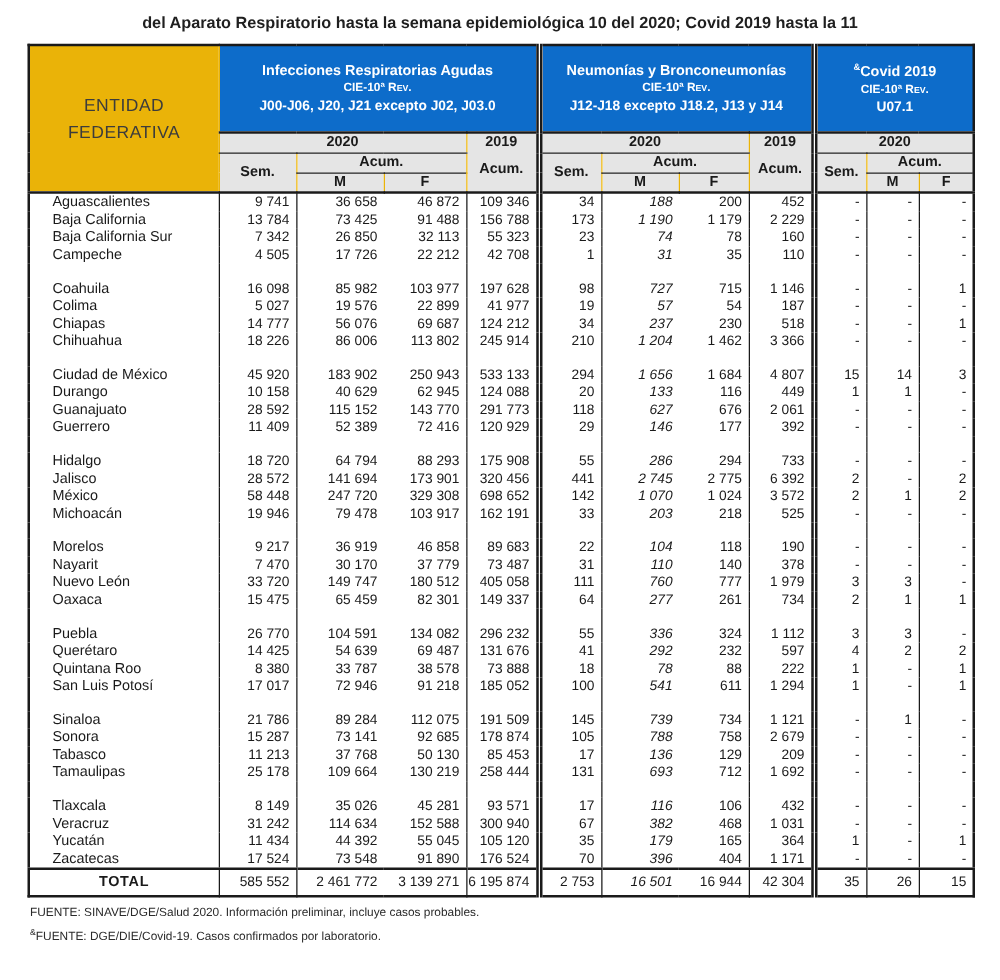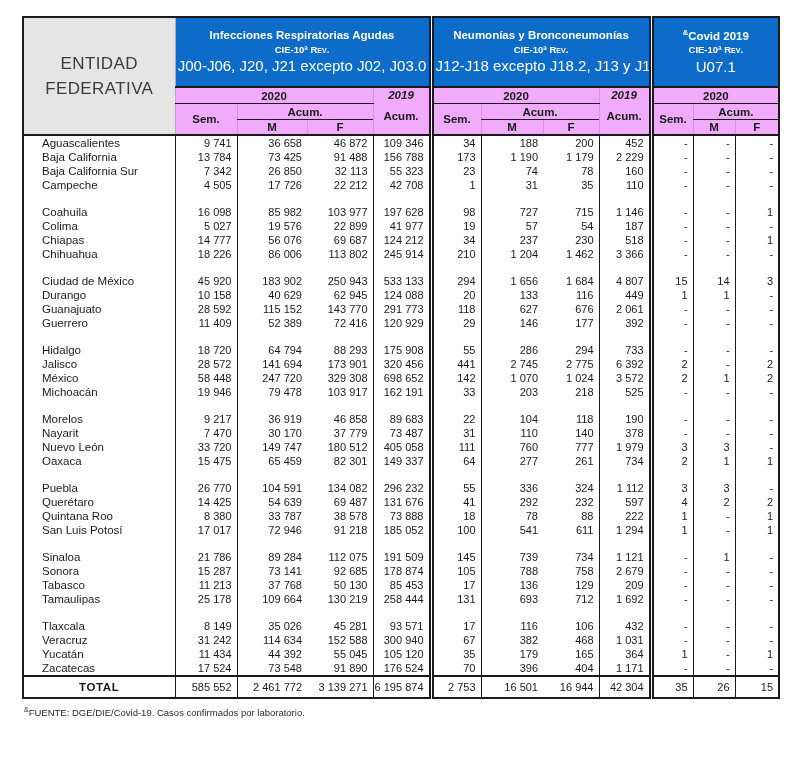--- a/index.html
+++ b/index.html
@@ -26,87 +26,88 @@
   }
   th, td {
     padding:0;
     white-space:nowrap;
     overflow:hidden;
     font-size:11px;
   }
   
   thead { border-bottom:2px solid #1a1a1a; }
   th.entity-head {
-    background:#e5e5e5;
+    background:#eab308;
     font-weight:normal;
-    font-size:17px;
+    font-size:14px;
     letter-spacing:0.4px;
     color:#3c3c3c;
     text-align:center;
     vertical-align:middle;
     line-height:1.5;
   }
   th.blue {
     background:#0d6cca;
     color:#ffffff;
     text-align:center;
     vertical-align:middle;
     height:64px;
     border-bottom:2px solid #1a1a1a;
     padding:2px 2px;
   }
   .g-title { font-size:11.5px; font-weight:bold; line-height:1.35; }
   .g-title sup { font-size:7.5px; }
   .g-cie   { font-size:9.5px;  font-weight:bold; font-variant:small-caps; line-height:1.3; }
-  .g-codes { font-size:15px;  font-weight:normal; line-height:1.3; }
+  .g-codes { font-size:11px;  font-weight:bold; line-height:1.3; }
   th.sub {
-    background:#f0abfc;
+    background:#e5e5e5;
     font-weight:bold;
     font-size:11.5px;
     text-align:center;
     vertical-align:middle;
   }
   th.yr   { height:15px; border-bottom:1px solid #1a1a1a; }
   th.acum { height:15px; border-bottom:1px solid #1a1a1a; }
   th.sem  { }
   th.mf   { height:14px; }
   th.y19  { vertical-align:top; }
-  .y19-year { height:15px; line-height:15px; font-weight:bold;font-style:italic; }
+  .y19-year { height:15px; line-height:15px; font-weight:bold; }
   .y19-acum { margin-top:7px; font-weight:bold; }
   
   .bl  { border-left:1px solid #eab308; }
   .bld { border-left:5px double #1a1a1a; }
   
   tbody td { height:14px; line-height:14px; }
   td.entity { text-align:left; padding-left:18px; font-size:11.5px; }
   td.num    { text-align:right; padding-right:5px; }
   tr.spacer td { height:13px; }
   tr.total td { height:20px; line-height:20px; border-top:2px solid #1a1a1a; }
   tr.total td.entity { text-align:center; padding-left:0; font-weight:bold; letter-spacing:0.6px; }
   
   td.c-sem1 { border-left:1px solid #1a1a1a;margin-top:36px; }
   td.c-m1   { border-left:1px solid #1a1a1a; }
   td.c-f1   { }
   td.c-y1   { border-left:1px solid #1a1a1a; }
   td.c-sem2 { border-left:5px double #1a1a1a;margin-top:45px; }
-  td.c-m2   { border-left:1px solid #1a1a1a; }
+  td.c-m2   { border-left:1px solid #1a1a1a;font-style:italic; }
   td.c-f2   { }
   td.c-y2   { border-left:1px solid #1a1a1a; }
   td.c-sem3 { border-left:5px double #1a1a1a; }
   td.c-m3   { border-left:1px solid #1a1a1a; }
   td.c-f3   { border-left:1px solid #1a1a1a; }
   
   .footnotes { margin:7px 0 0 24px; font-size:9.5px; color:#2a2a2a; }
   .footnotes .fn { margin-bottom:7px; }
   .footnotes sup { font-size:7px; }
 </style>
 </head>
 <body>
 
 <div class="title">
+  <div>del Aparato Respiratorio hasta la semana epidemiológica 10 del 2020; Covid 2019 hasta la 11</div>
 </div>
 
 <table class="cuadro">
   <colgroup>
     <col style="width:152px">
     <col style="width:62px">
       <col style="width:70px">
       <col style="width:66px">
       <col style="width:58px">
     <col style="width:50px">
@@ -727,14 +728,15 @@
         <td class="num c-f2">16 944</td>
         <td class="num c-y2">42 304</td>
         <td class="num c-sem3">35</td>
         <td class="num c-m3">26</td>
         <td class="num c-f3">15</td>
       </tr>
     </tbody>
 </table>
 
 <div class="footnotes">
+  <div class="fn">FUENTE: SINAVE/DGE/Salud 2020. Información preliminar, incluye casos probables.</div>
   <div class="fn"><sup>&amp;</sup><span>FUENTE: DGE/DIE/Covid-19. Casos confirmados por laboratorio.</span></div>
 </div>
 
 </body></html>

